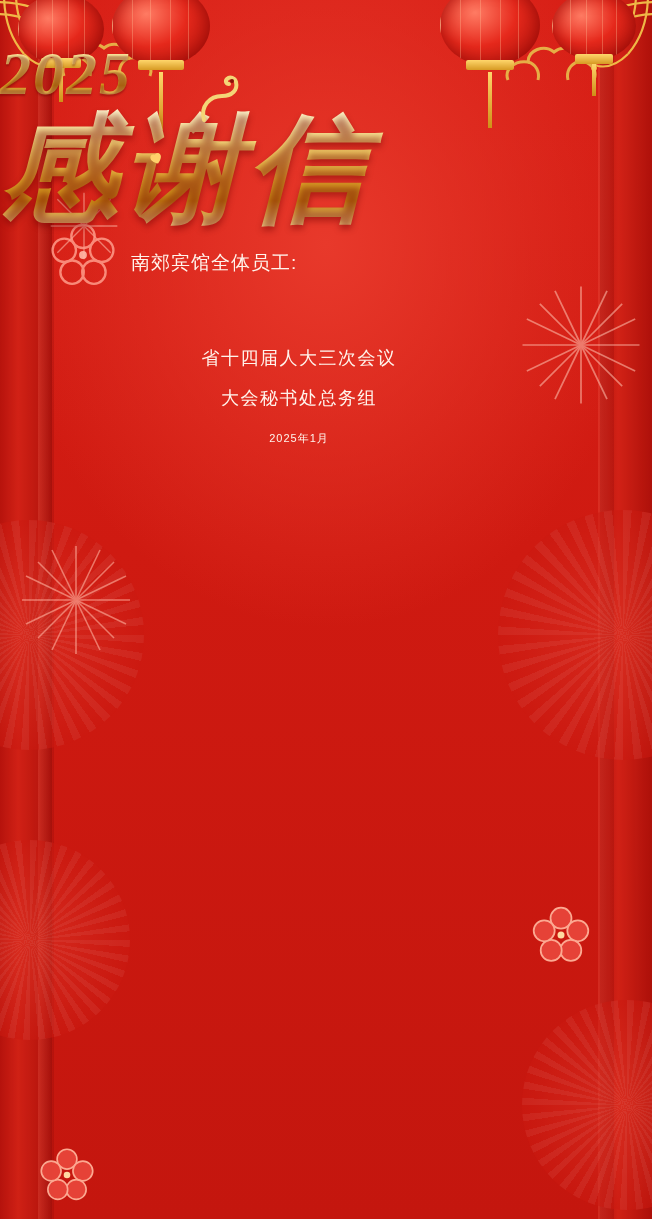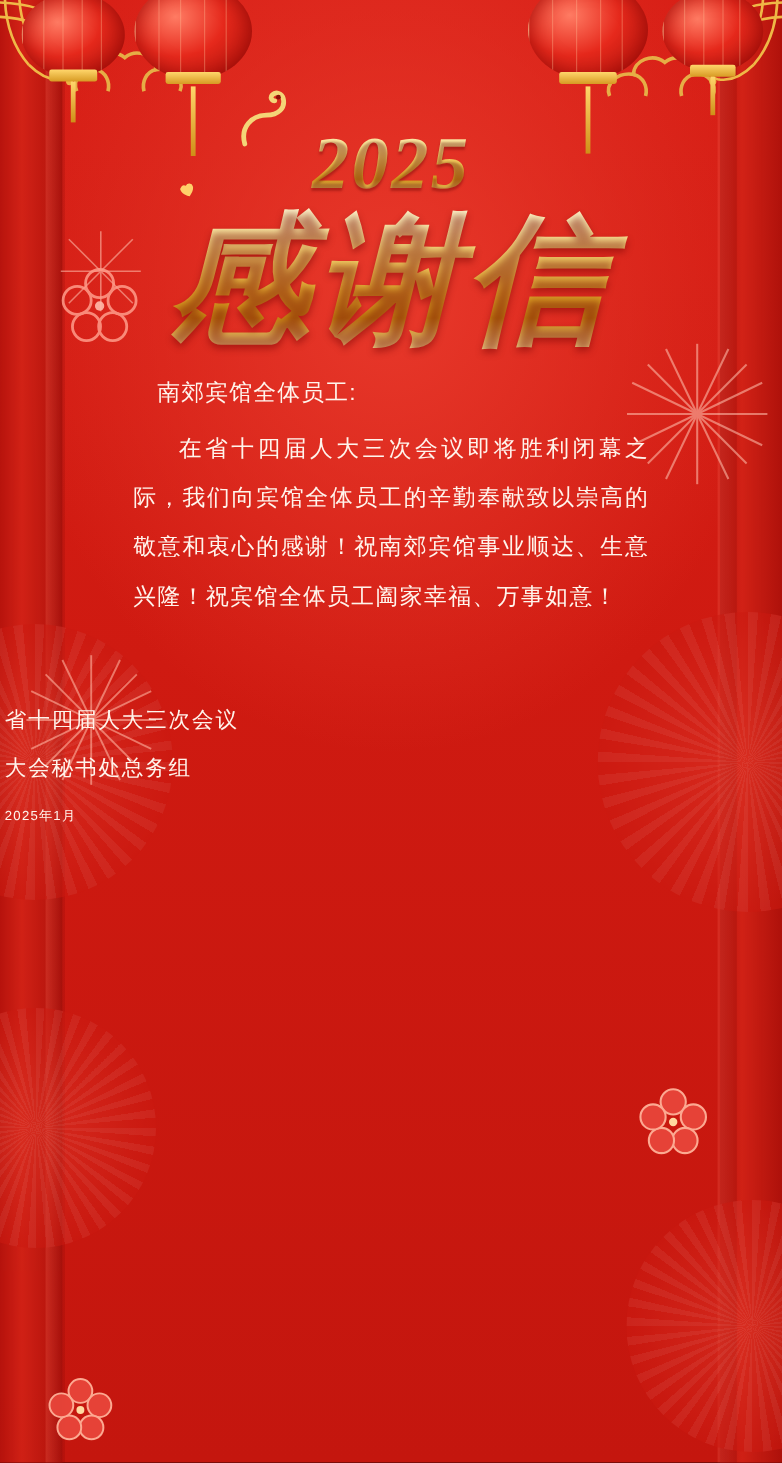--- a/index.html
+++ b/index.html
@@ -112,22 +112,22 @@
     opacity: .8;
   }
 
   
   .blossom { position: absolute; pointer-events: none; }
 
   
   .header {
     position: relative;
     z-index: 5;
-    padding-top: 106px;
-    text-align: center;
+    padding-top: 42px;
+    text-align: left;
   }
   .year {
     font-family: "Liberation Serif", serif;
     font-size: 62px;
     font-weight: 700;
     font-style: italic;
     letter-spacing: 2px;
     line-height: 1;
     background: linear-gradient(180deg, #fff3c0 0%, #f6d externally 0%, #f3cf63 38%, #d89b1f 65%, #f7e08c 100%);
     background: linear-gradient(180deg, #fff6cc 0%, #f4d066 40%, #d2951b 70%, #ffe9a0 100%);
@@ -185,22 +185,22 @@
     line-height: 41px;
     letter-spacing: 1.2px;
     text-indent: 38px;
     margin: 0 0 2px;
     color: #fff4ec;
     text-align: justify;
   }
   .signature {
     position: relative;
     z-index: 5;
-    margin: 62px 70px 0 4px;
-    text-align: left;
+    margin: 62px 70px 0 16px;
+    text-align: center;
     font-size: 18px;
     line-height: 40px;
     letter-spacing: 1.5px;
     color: #fff4ec;
   }
   .sig-line.small { font-size: 11px; letter-spacing: 1px; }
 </style>
 </head>
 <body>
 
@@ -425,21 +425,20 @@
       <svg width="16" height="16" viewBox="0 0 24 24">
         <path d="M12 21s-8-5.2-8-10.4A4.6 4.6 0 0 1 12 7a4.6 4.6 0 0 1 8 3.6C20 15.8 12 21 12 21z" fill="#ffd06a"></path>
       </svg>
     </div>
     <div class="year">2025</div>
     <div class="main-title">感谢信</div>
   </div>
 
   <div class="letter">
     <div class="salutation">南郊宾馆全体员工:</div>
-    <p class="para">在省十四届人大三次会议即将胜利闭幕之际，我们向宾馆全体员工的辛勤奉献致以崇高的敬意和衷心的感谢！祝南郊宾馆事业顺达、生意兴隆！祝宾馆全体员工阖家幸福、万事如意！</p>
   </div>
 
   <div class="signature">
     <div class="sig-line">省十四届人大三次会议</div>
     <div class="sig-line">大会秘书处总务组</div>
     <div class="sig-line small">2025年1月</div>
   </div>
 
 </div>
 

